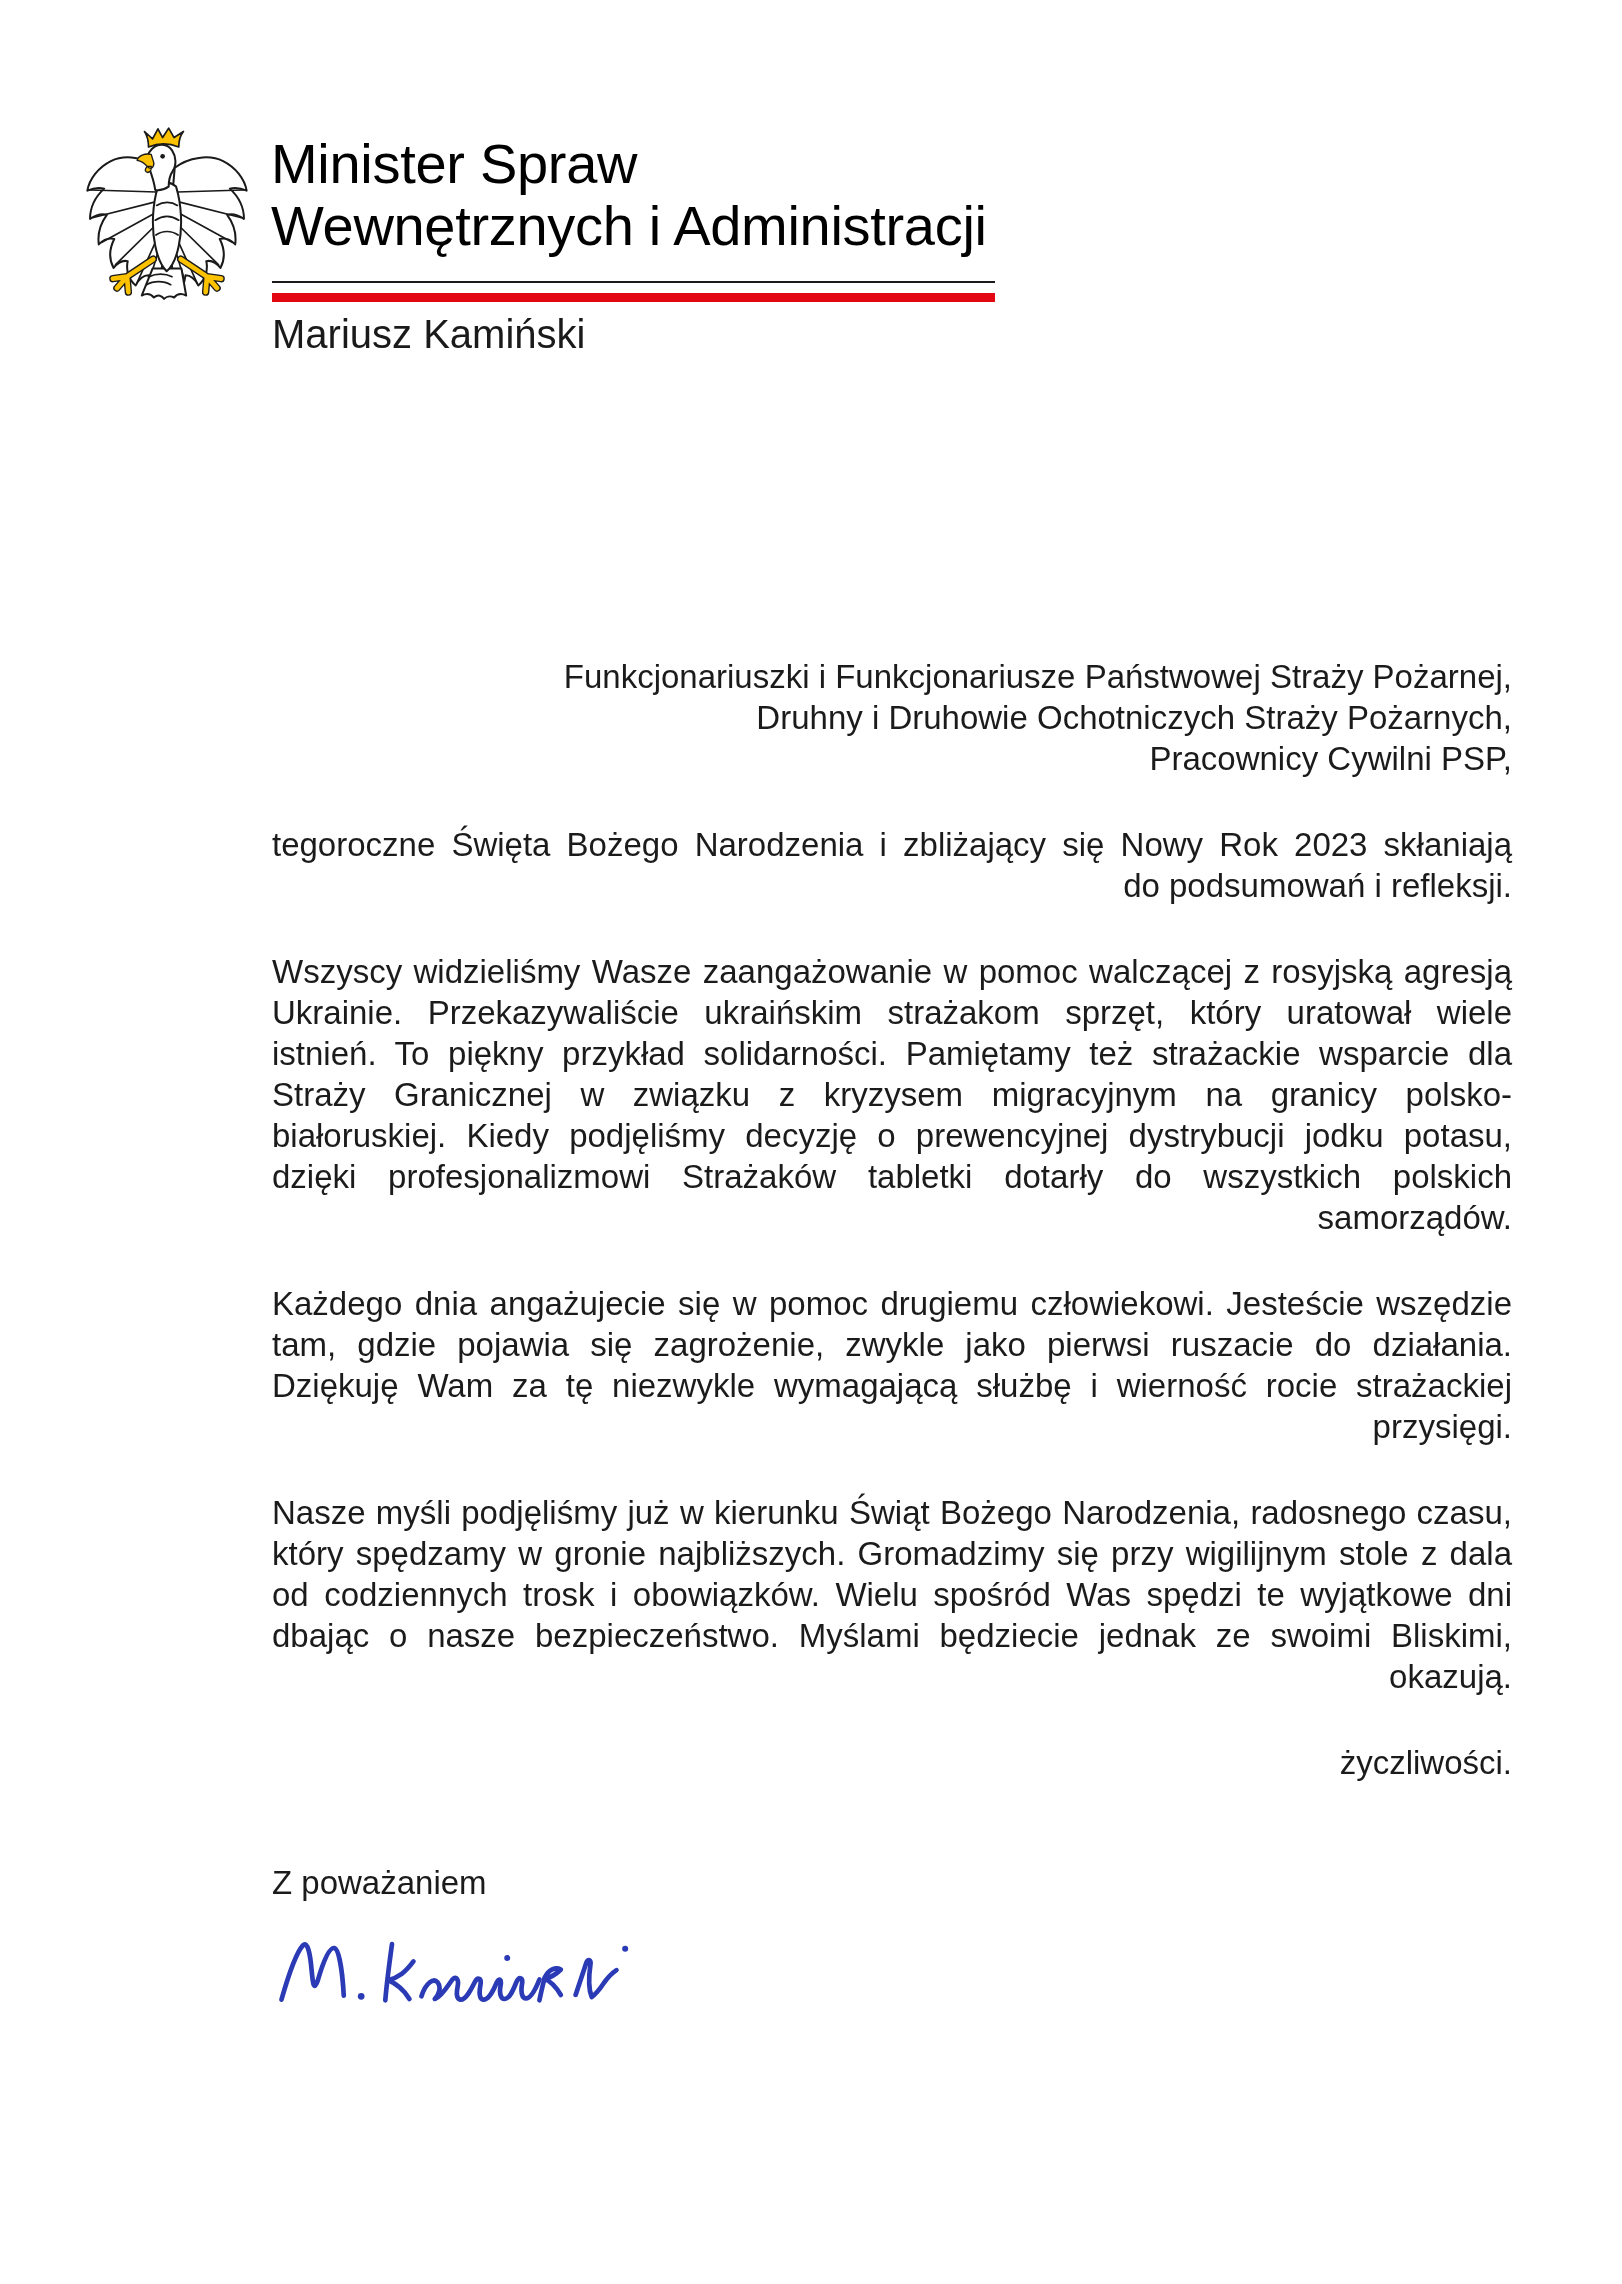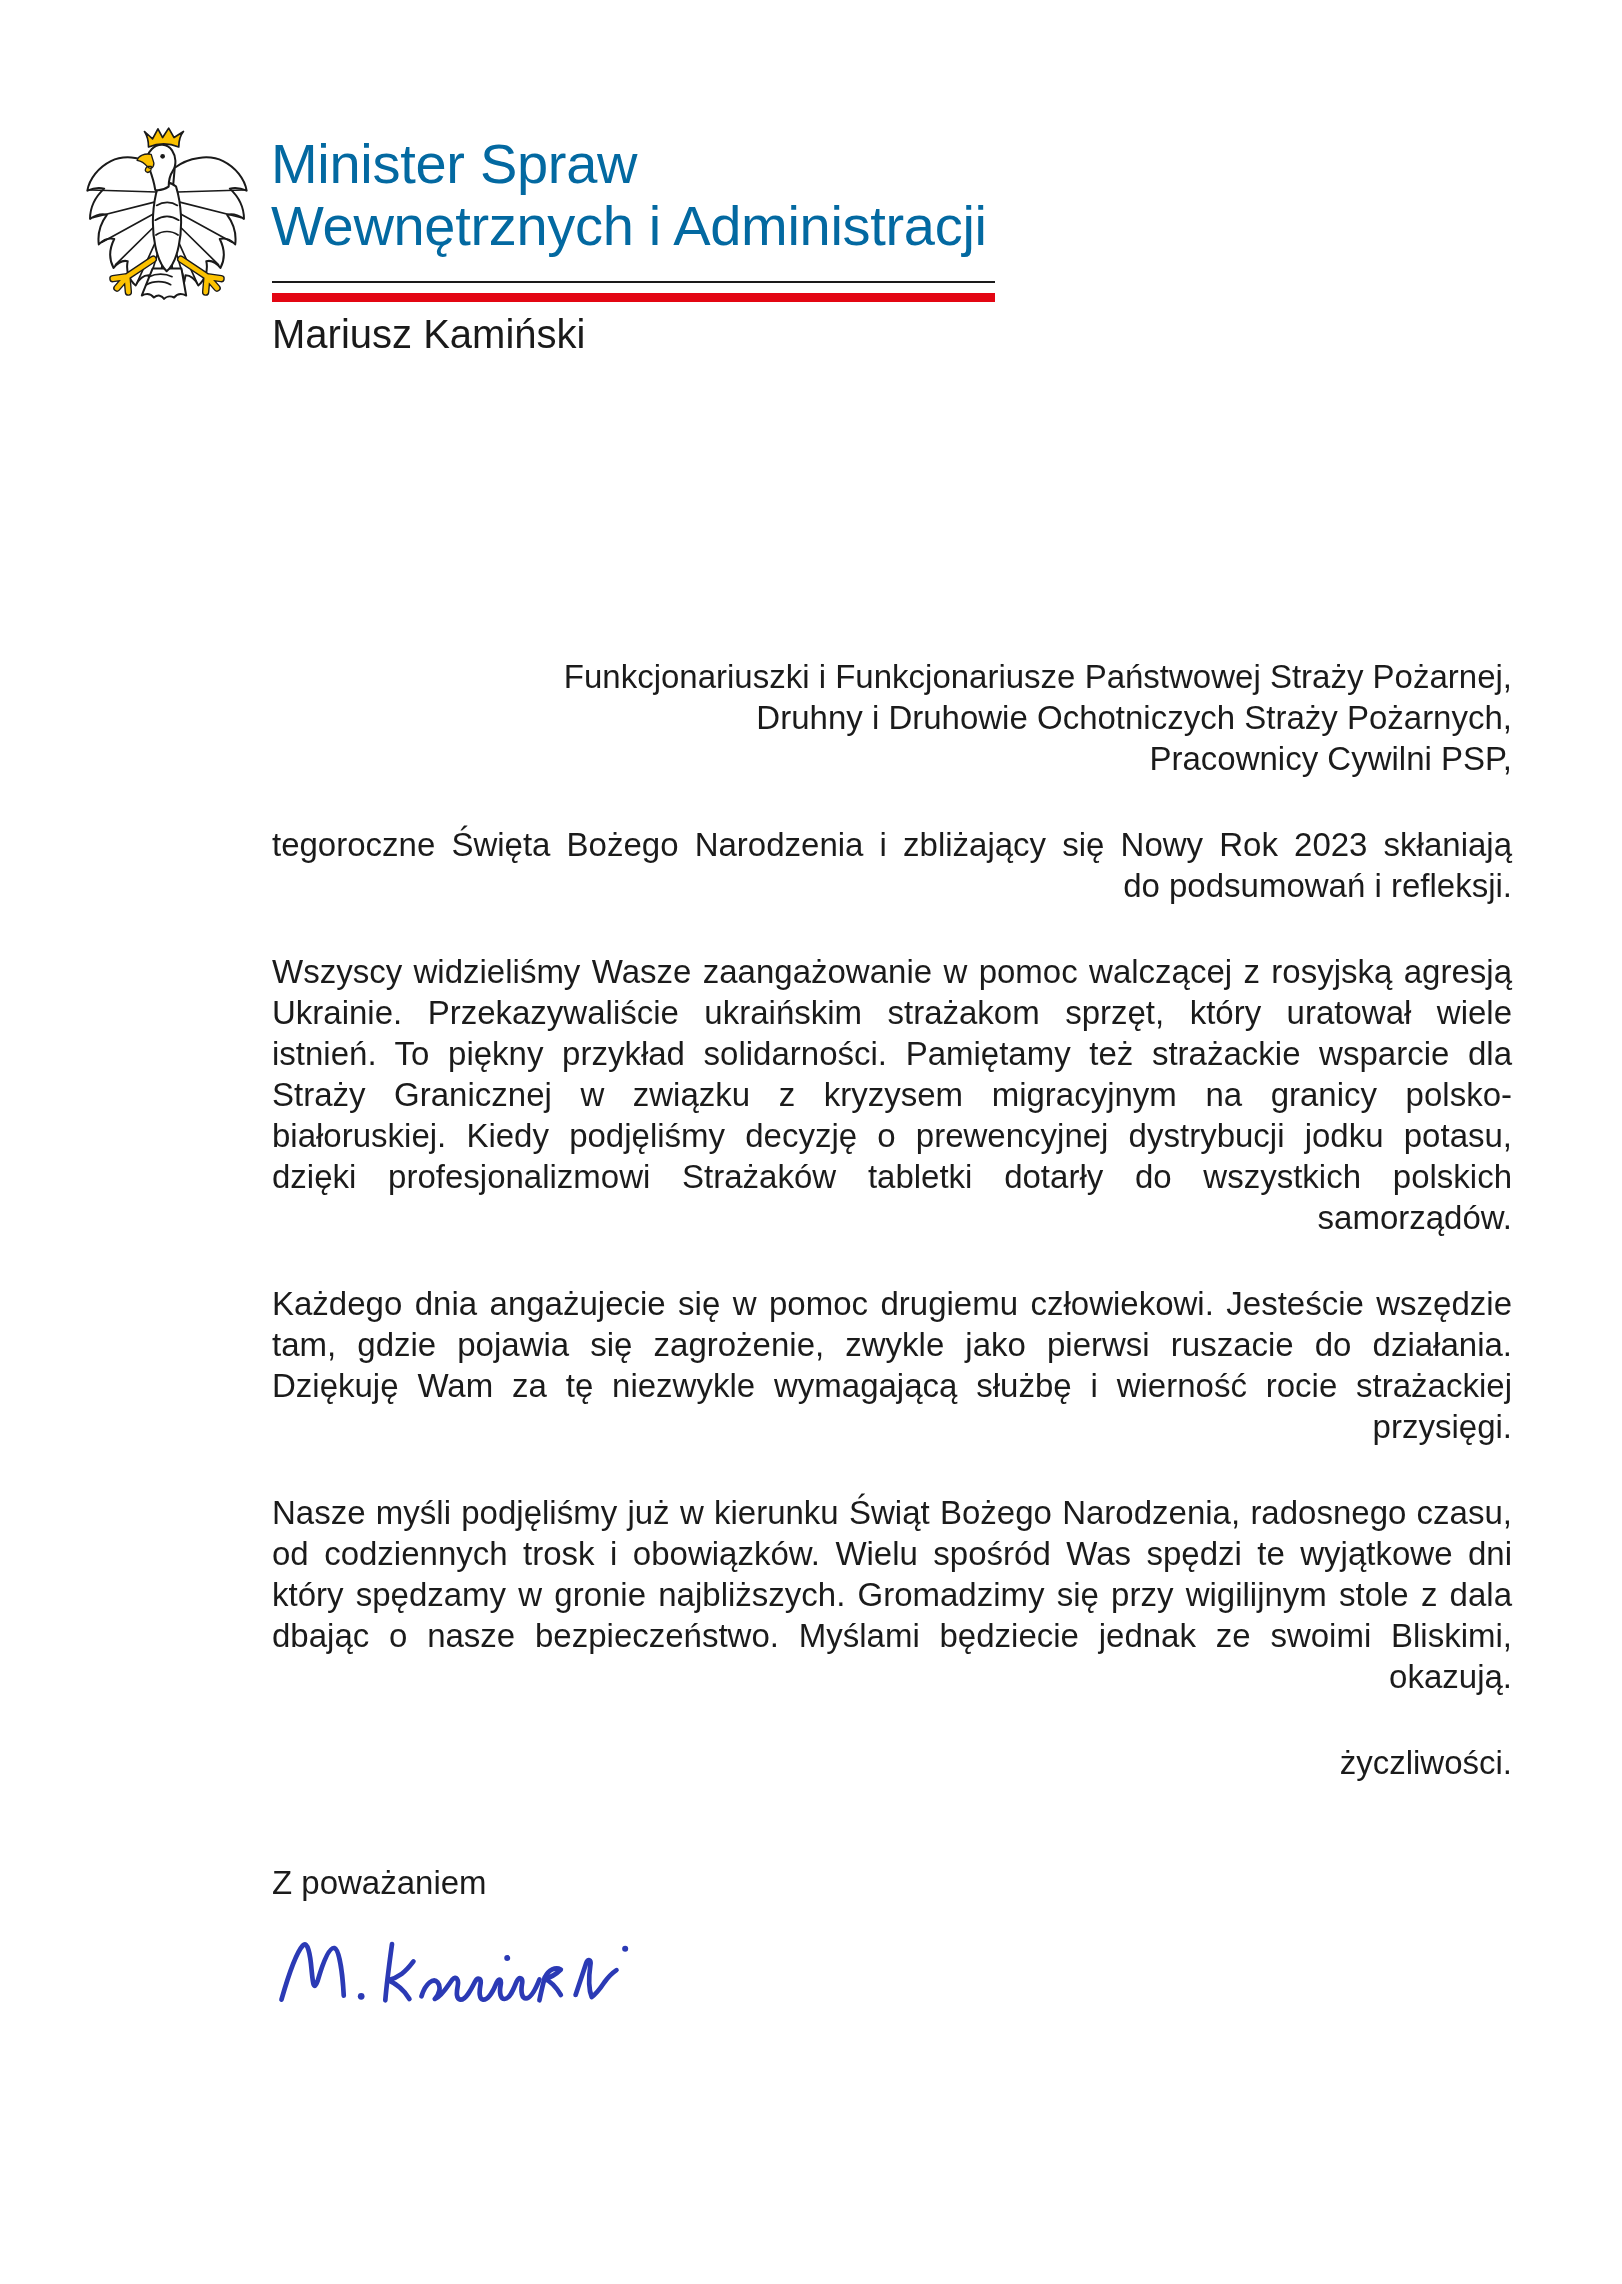--- a/index.html
+++ b/index.html
@@ -3,21 +3,21 @@
 <meta charset="utf-8">
 <style>
   html,body{margin:0;padding:0;background:#e9e9e9;}
   .page{
     position:relative;width:1622px;height:2284px;background:#ffffff;
     font-family:"Liberation Sans",sans-serif;color:#1b1b1b;overflow:hidden;margin:0 auto;
   }
   .emblem{position:absolute;left:84px;top:126px;width:166px;height:177px;}
   .ministry-title{
     position:absolute;left:271px;top:133px;font-size:56px;line-height:62px;
-    letter-spacing:-0.3px;color:#0369a1;font-weight:400;white-space:nowrap;
+    letter-spacing:-0.3px;color:#000000;font-weight:400;white-space:nowrap;
   }
   .header-rule{position:absolute;left:272px;top:281px;width:723px;height:2px;background:#1a1a1a;}
   .header-redbar{position:absolute;left:272px;top:293px;width:723px;height:9.4px;background:#e30613;}
   .minister-name{position:absolute;left:272px;top:315px;font-size:40px;line-height:38px;color:#1a1a1a;}
   .letter-body{position:absolute;left:272px;top:656px;width:1240px;font-size:33px;line-height:41px;color:#1b1b1b;}
   .para{margin:0 0 45px 0;}
   .line{text-align:right;}
   .line.just{text-align:justify;text-align-last:justify;}
   .closing{margin-top:79px;}
   .signature{display:block;margin:35px 0 0 4px;width:362px;height:67px;color:#2b3ab5;}
@@ -89,22 +89,22 @@
           <div class="line">samorządów.</div>
         </div>
         <div class="para">
           <div class="line just">Każdego dnia angażujecie się w pomoc drugiemu człowiekowi. Jesteście wszędzie</div>
           <div class="line just">tam, gdzie pojawia się zagrożenie, zwykle jako pierwsi ruszacie do działania.</div>
           <div class="line just">Dziękuję Wam za tę niezwykle wymagającą służbę i wierność rocie strażackiej</div>
           <div class="line">przysięgi.</div>
         </div>
         <div class="para">
           <div class="line just">Nasze myśli podjęliśmy już w kierunku Świąt Bożego Narodzenia, radosnego czasu,</div>
+          <div class="line just">który spędzamy w gronie najbliższych. Gromadzimy się przy wigilijnym stole z dala</div>
           <div class="line just">od codziennych trosk i obowiązków. Wielu spośród Was spędzi te wyjątkowe dni</div>
-          <div class="line just">który spędzamy w gronie najbliższych. Gromadzimy się przy wigilijnym stole z dala</div>
           <div class="line just">dbając o nasze bezpieczeństwo. Myślami będziecie jednak ze swoimi Bliskimi,</div>
           <div class="line">okazują.</div>
         </div>
         <div class="para">
           <div class="line">życzliwości.</div>
         </div>
       </div>
 
     <div class="closing">Z poważaniem</div>
 

